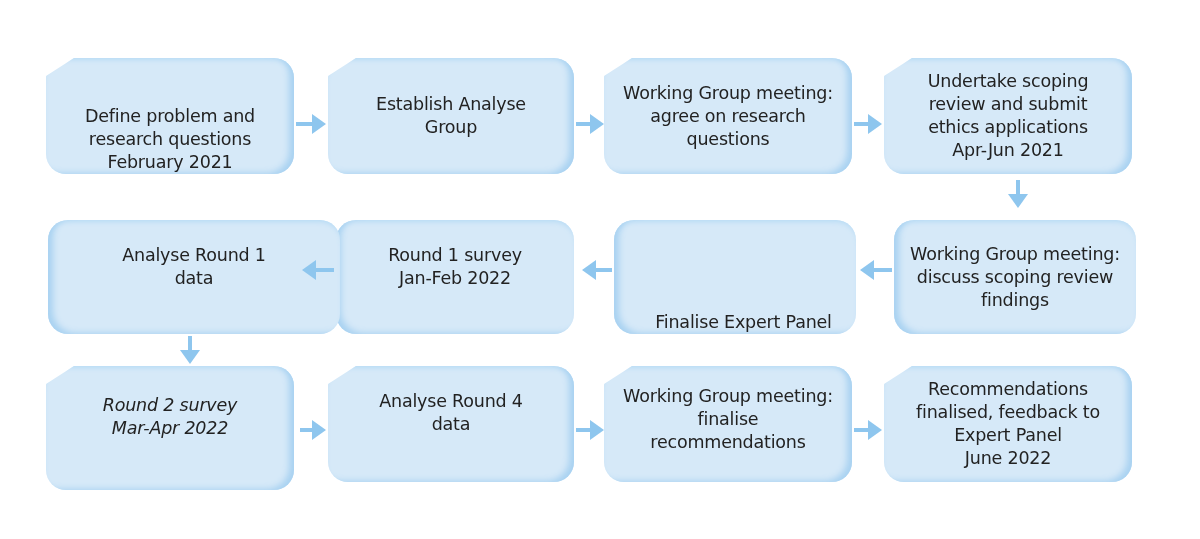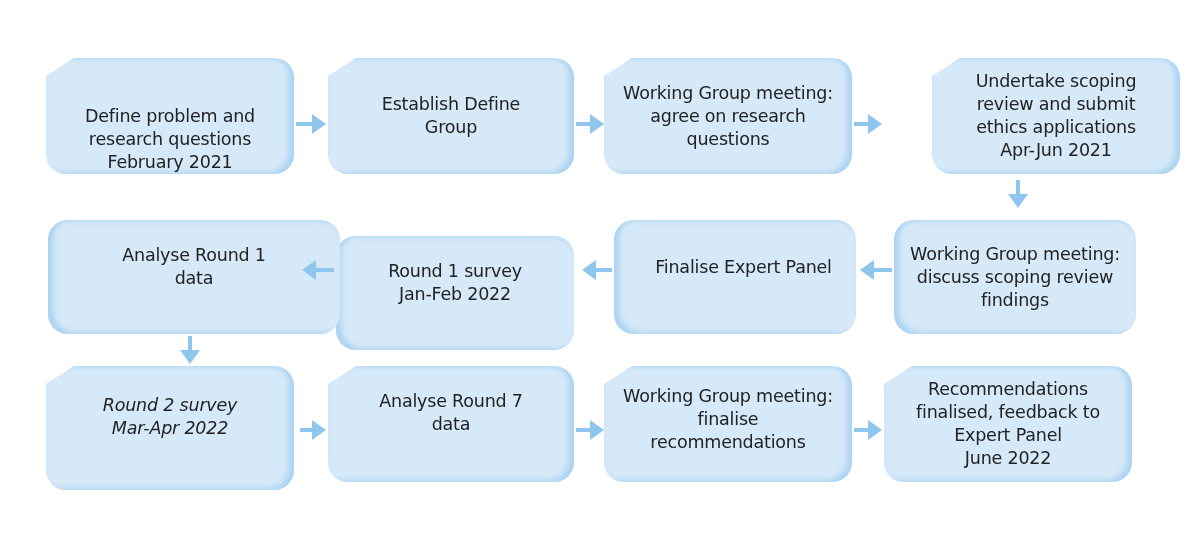--- a/index.html
+++ b/index.html
@@ -11,72 +11,72 @@
       border-radius: 20px;
       display: flex; align-items: center; justify-content: center;
       text-align: center;
       color: #222222;
       font-size: 17.5px; line-height: 23px;
       box-sizing: border-box; padding: 0 10px;
     }
     .box.r { box-shadow: inset -7px -3px 6px -2px #a9d2f1, inset 0 4px 5px -2px #b9dcf5; clip-path: polygon(28px 0, 100% 0, 100% 100%, 0 100%, 0 18px); }
     .box.l { box-shadow: inset 7px -3px 6px -2px #a9d2f1, inset 0 4px 5px -2px #b9dcf5; }
     .box .t { white-space: pre-line; letter-spacing: -0.2px; }
-    .box.top-text { align-items: flex-start; padding-top: 36px; padding-left: 27px; }
+    .box.top-text { align-items: flex-end; padding-top: 36px; padding-left: 27px; }
     svg.arrows { position: absolute; left: 0; top: 0; }
   </style>
 </head>
 <body>
 
 <div>
 
   <div class="box r" style="left:46px;top:58px;width:248px;height:116px;align-items:flex-end;">
     <span class="t">Define problem and
 research questions
 February 2021</span>
   </div>
   <div class="box r" style="left:328px;top:58px;width:246px;height:116px;">
-    <span class="t">Establish Define
+    <span class="t">Establish Analyse
 Group</span>
   </div>
   <div class="box r" style="left:604px;top:58px;width:248px;height:116px;">
     <span class="t">Working Group meeting:
 agree on research
 questions</span>
   </div>
-  <div class="box r" style="left:932px;top:58px;width:248px;height:116px;">
+  <div class="box r" style="left:884px;top:58px;width:248px;height:116px;">
     <span class="t">Undertake scoping
 review and submit
 ethics applications
 Apr-Jun 2021</span>
   </div>
 
   <div class="box l" style="left:894px;top:220px;width:242px;height:114px;">
     <span class="t">Working Group meeting:
 discuss scoping review
 findings</span>
   </div>
   <div class="box l top-text" style="left:614px;top:220px;width:242px;height:114px;">
     <span class="t">Finalise Expert Panel</span>
   </div>
-  <div class="box l" style="left:336px;top:236px;width:238px;height:114px;">
+  <div class="box l" style="left:336px;top:220px;width:238px;height:114px;">
     <span class="t" style="margin-top:-20px;">Round 1 survey
 Jan-Feb 2022</span>
   </div>
   <div class="box l" style="left:48px;top:220px;width:292px;height:114px;">
     <span class="t" style="margin-top:-20px;">Analyse Round 1
 data</span>
   </div>
 
   <div class="box r" style="left:46px;top:366px;width:248px;height:124px;font-style:italic;">
     <span class="t" style="margin-top:-22px;">Round 2 survey
 Mar-Apr 2022</span>
   </div>
   <div class="box r" style="left:328px;top:366px;width:246px;height:116px;">
-    <span class="t" style="margin-top:-22px;">Analyse Round 7
+    <span class="t" style="margin-top:-22px;">Analyse Round 4
 data</span>
   </div>
   <div class="box r" style="left:604px;top:366px;width:248px;height:116px;">
     <span class="t" style="margin-top:-10px;">Working Group meeting:
 finalise
 recommendations</span>
   </div>
   <div class="box r" style="left:884px;top:366px;width:248px;height:116px;">
     <span class="t">Recommendations
 finalised, feedback to

